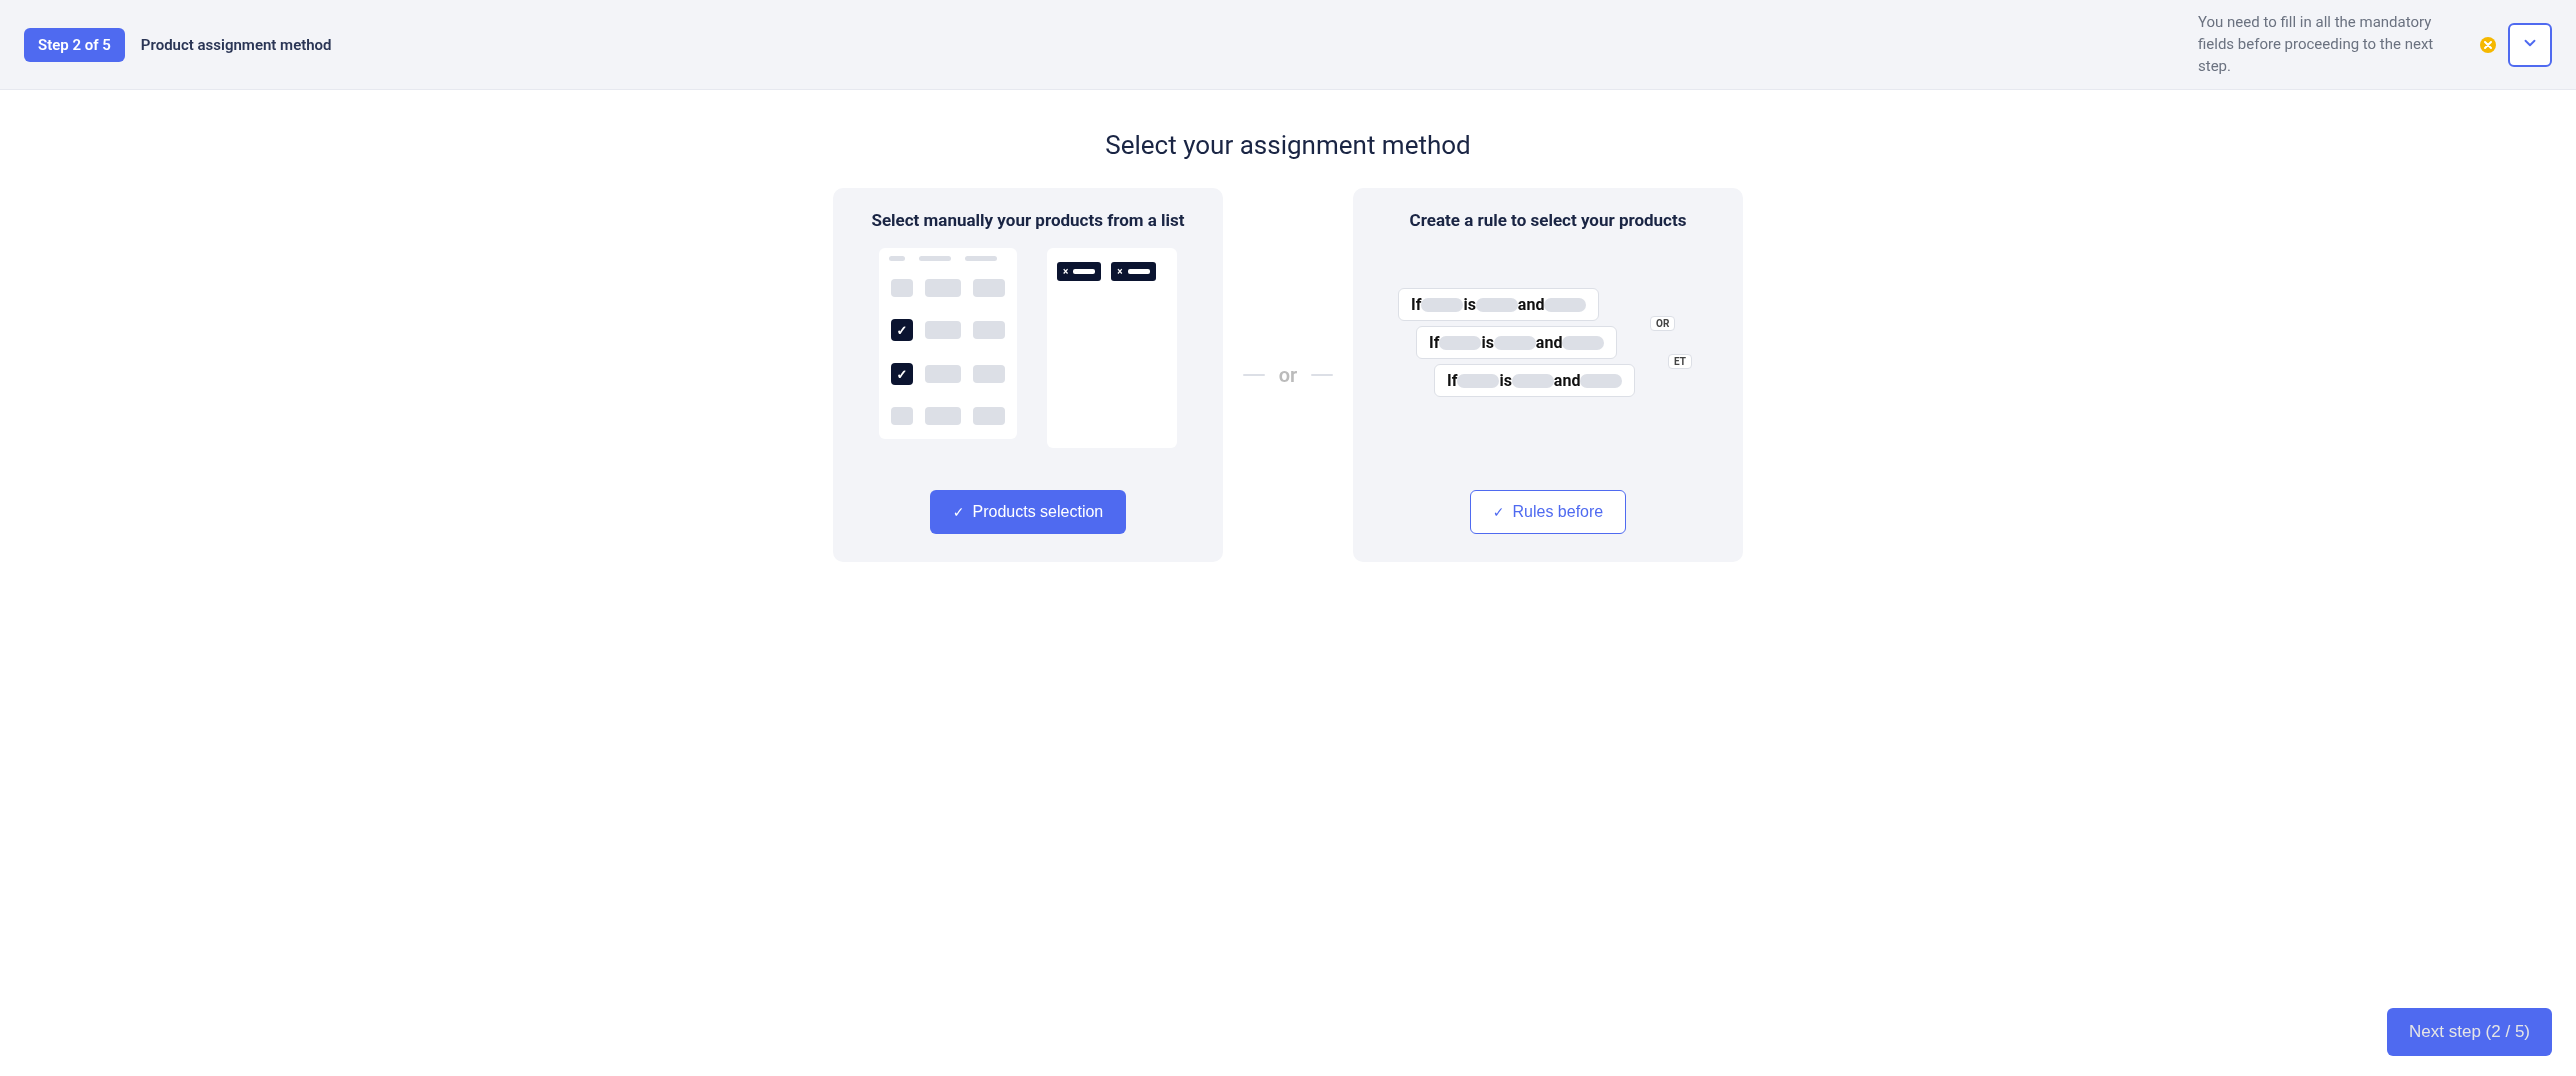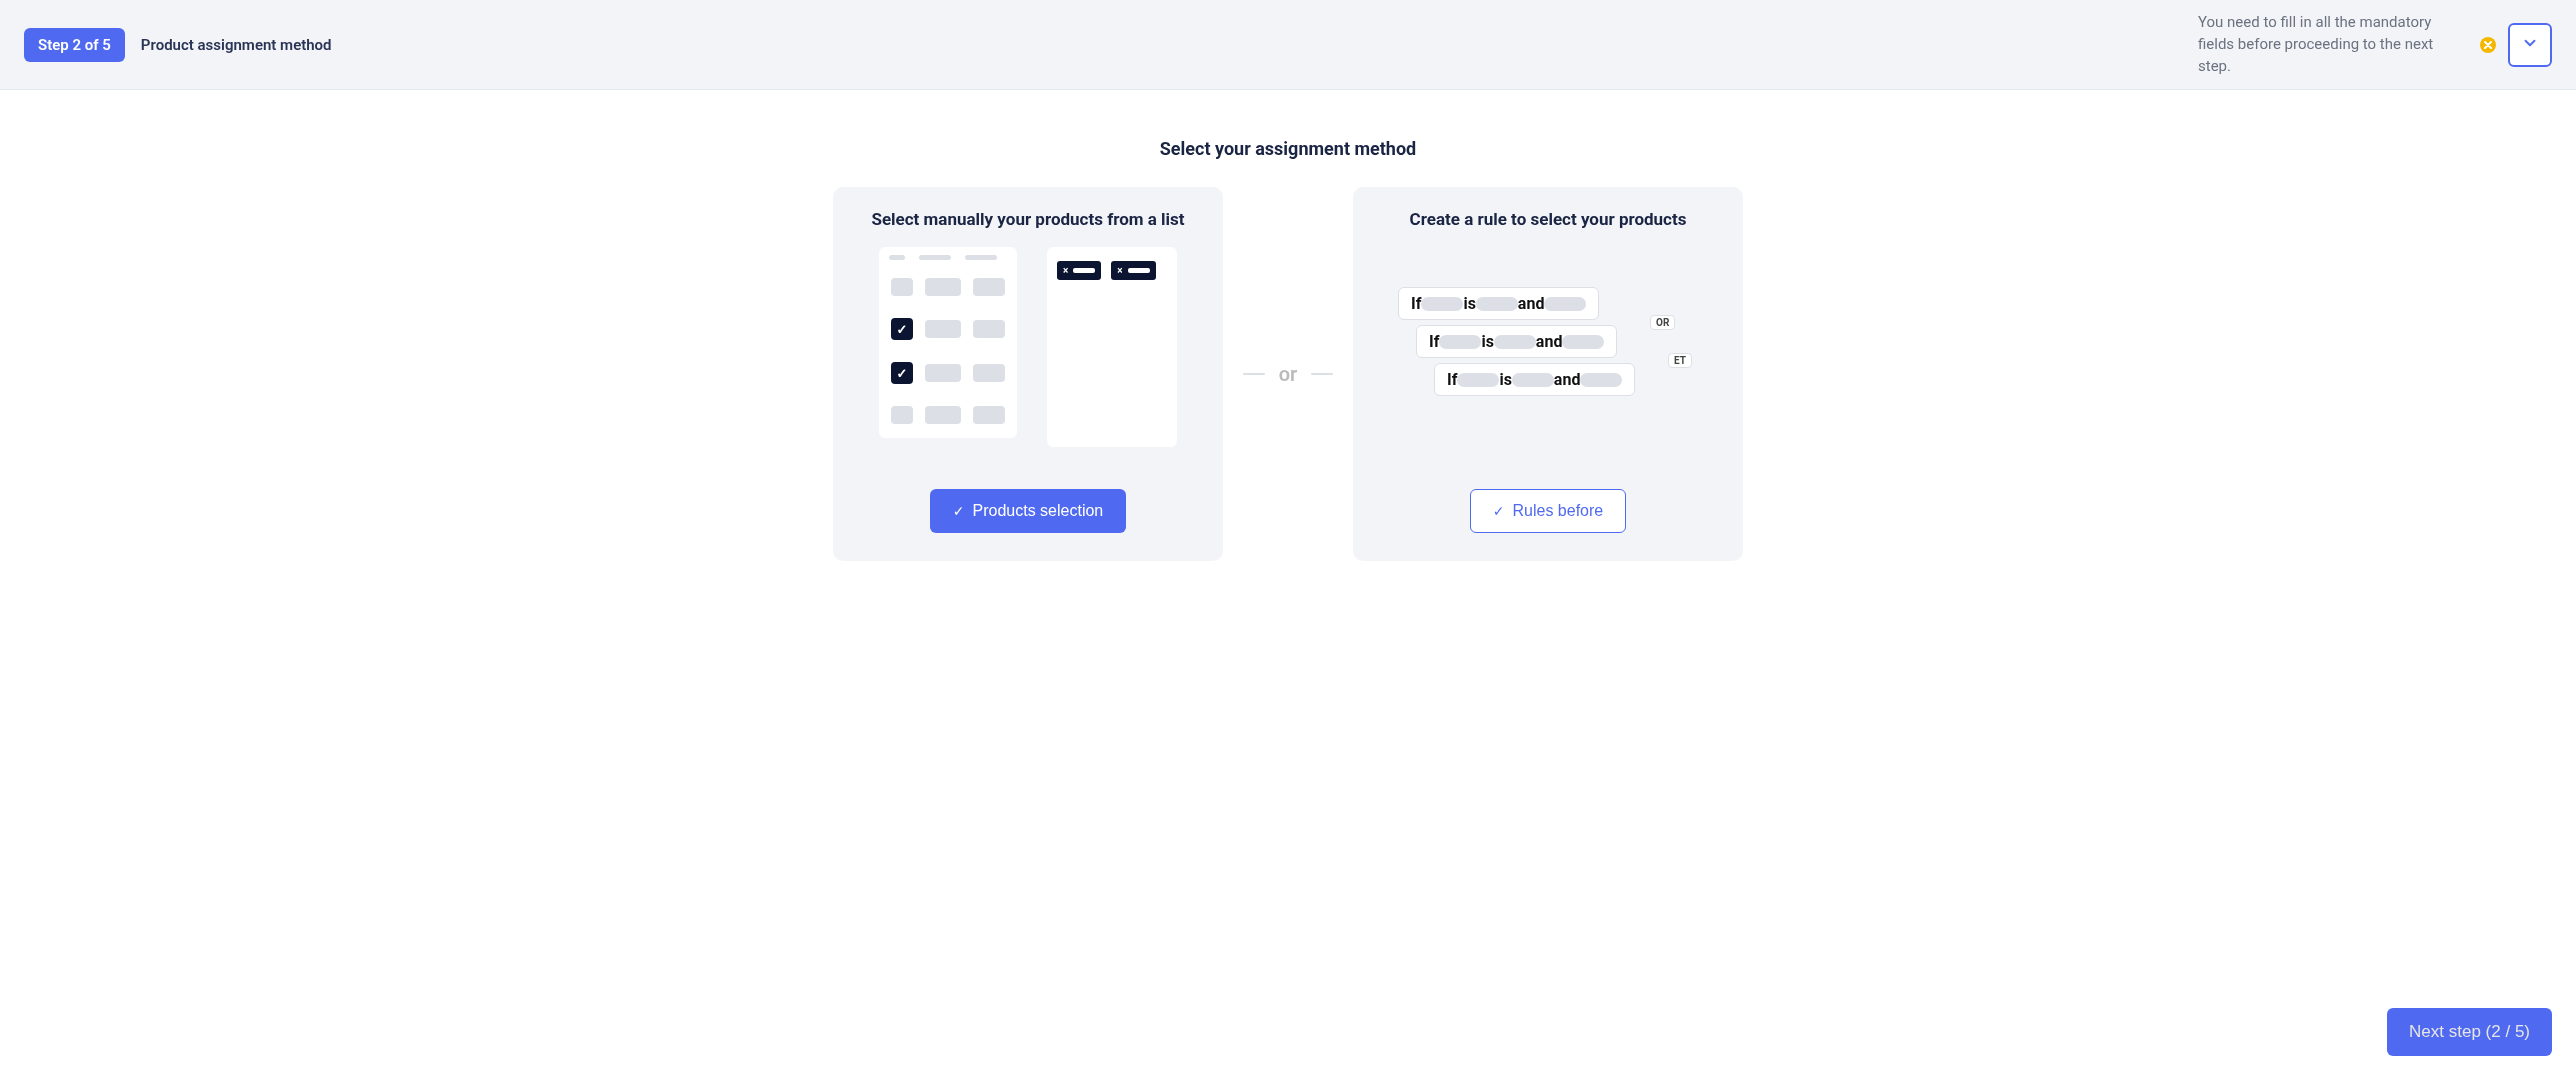--- a/index.html
+++ b/index.html
@@ -72,24 +72,24 @@
     cursor: pointer;
   }
 
   .main {
     padding: 36px 24px 100px;
     max-width: 1560px;
     margin: 0 auto;
     text-align: center;
   }
   .page-heading {
-    font-size: 18px;
-    font-weight: 700;
+    font-size: 26px;
+    font-weight: 400;
     color: var(--dark-navy);
-    margin: 12px 0 28px;
+    margin: 4px 0 28px;
   }
   .cards-row {
     display: flex;
     align-items: flex-start;
     justify-content: center;
     gap: 0;
   }
   .card {
     background: var(--grey-bg);
     border-radius: 10px;

